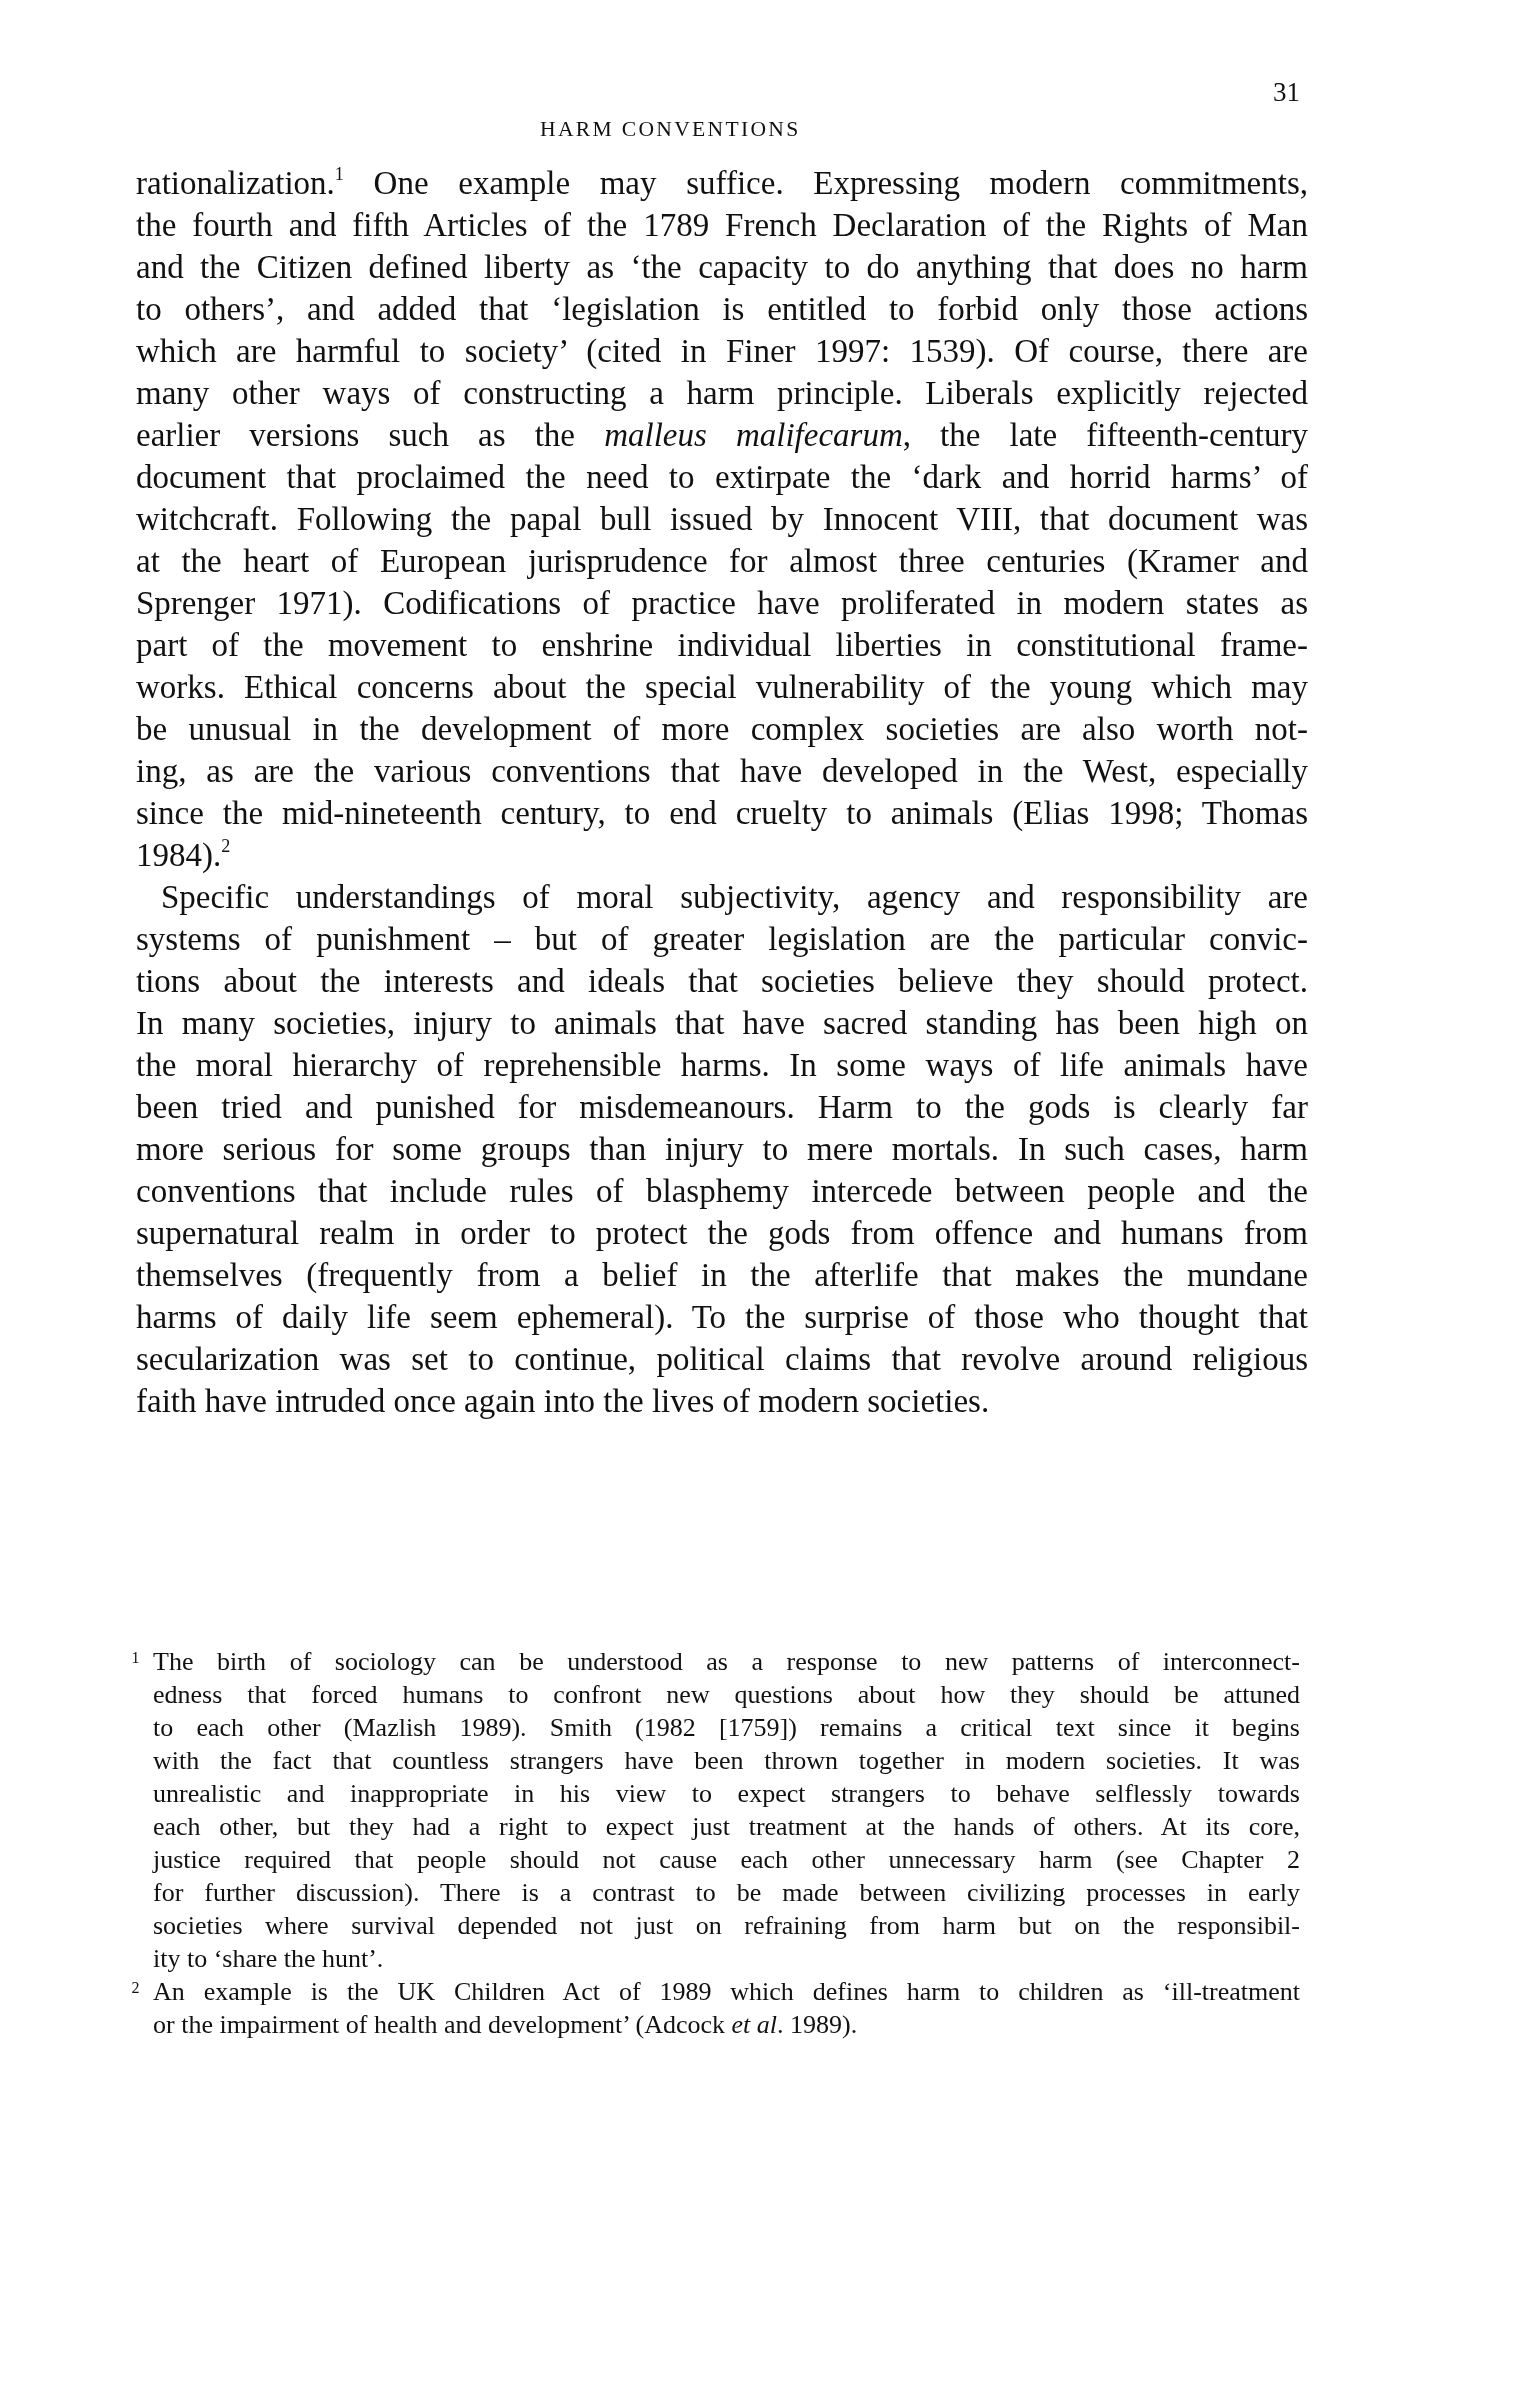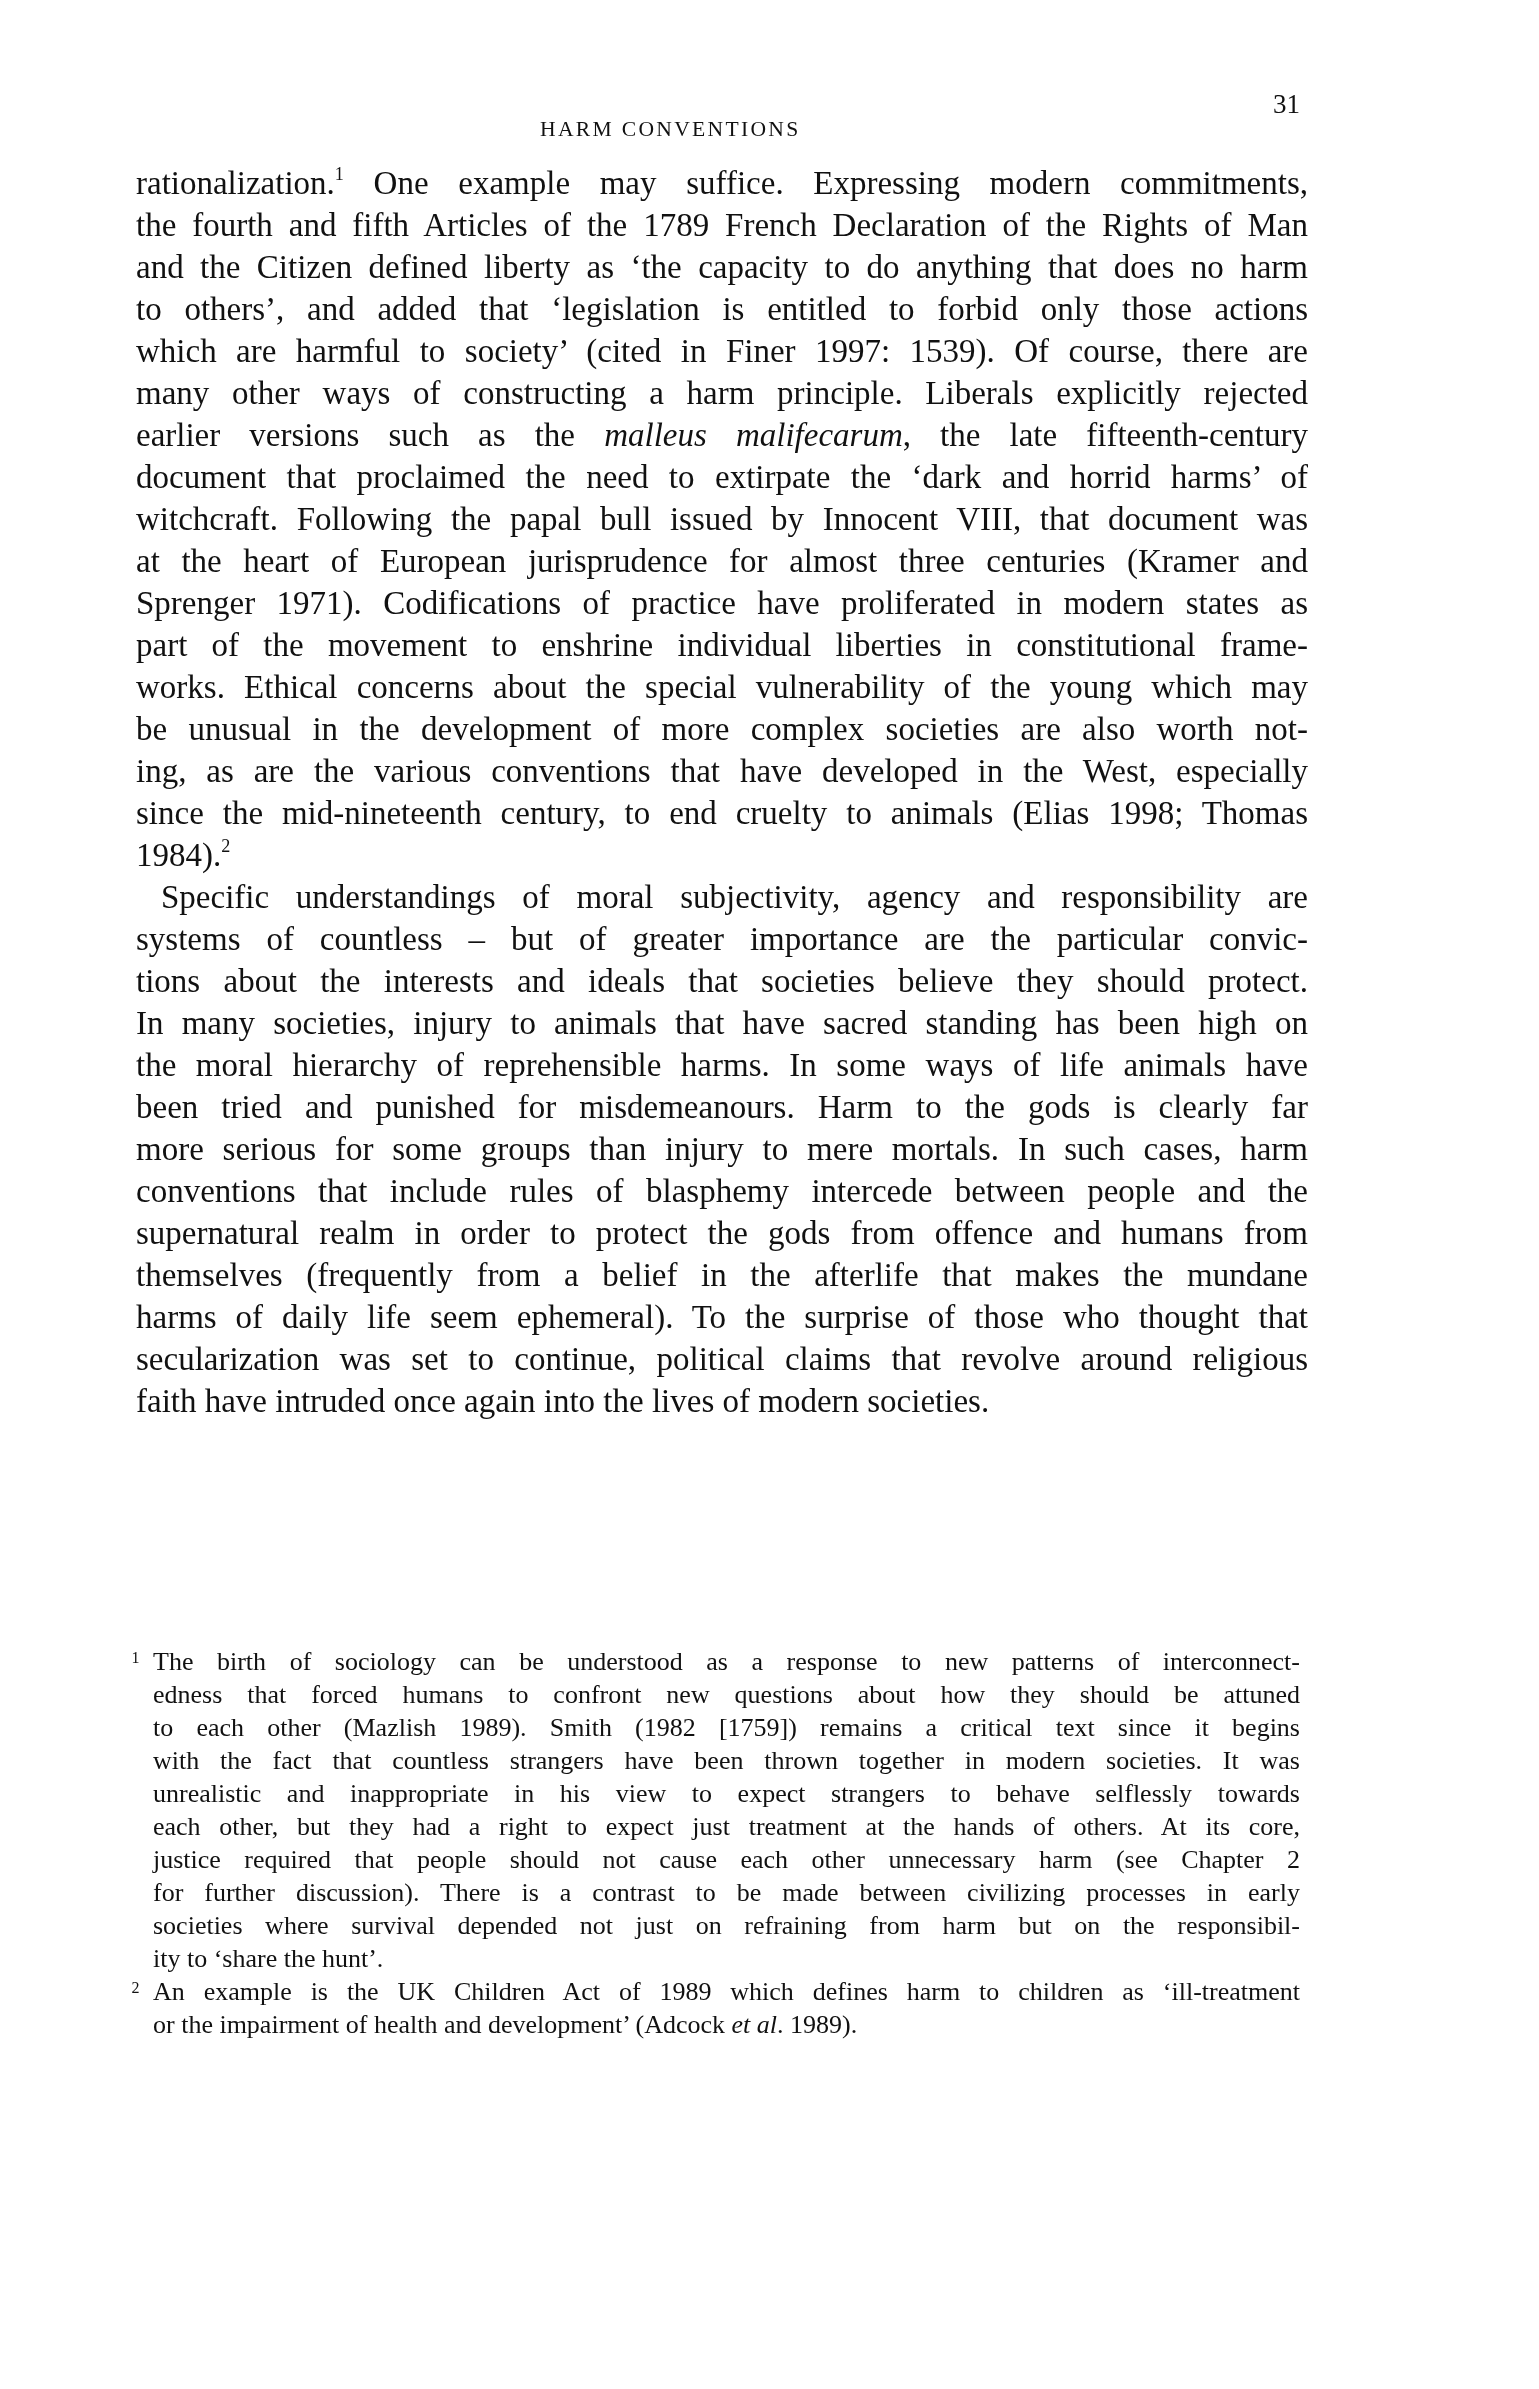--- a/index.html
+++ b/index.html
@@ -1,21 +1,21 @@
 <!DOCTYPE html>
 <html style="font-size:14.4px"><head>
 <meta charset="utf-8">
 <style>
   html, body { margin: 0; padding: 0; background: #ffffff; }
   body { width: 1540px; height: 2389px; position: relative; overflow: hidden; color: #111111;
          font-family: "Liberation Serif", "DejaVu Serif", serif; }
   .running-head { position: absolute; top: 92px; left: 540px; width: 351px; height: 27px;
          font-size: 21.6px; letter-spacing: 2.3px; line-height: 27px; white-space: nowrap;
          font-family: "Liberation Serif", serif; margin-top: 24px; }
-  .folio { position: absolute; top: 90px; left: 1264px; width: 36px; height: 29px; text-align: right;
+  .folio { position: absolute; top: 78px; left: 1264px; width: 36px; height: 29px; text-align: right;
          font-size: 27px; line-height: 29px; font-family: "Liberation Serif", serif; }
   .body-text { position: absolute; left: 136px; top: 162px; width: 1172px; }
   .line { display: block; height: 42px; line-height: 42px; font-size: 33px; white-space: nowrap;
           text-align: justify; text-align-last: justify; overflow: visible; }
   .line.last { text-align-last: left; }
   .line.indent { padding-left: 25px; }
   sup { font-size: 0.55em; line-height: 0; vertical-align: 0.75em; }
   em { font-style: italic; }
   .footnotes { position: absolute; left: 128px; top: 1645px; width: 1172px; }
   .fn-line { display: block; height: 33px; line-height: 33px; font-size: 26px; white-space: nowrap;
@@ -42,21 +42,21 @@
       <span class="line">witchcraft. Following the papal bull issued by Innocent VIII, that document was</span>
       <span class="line">at the heart of European jurisprudence for almost three centuries (Kramer and</span>
       <span class="line">Sprenger 1971). Codifications of practice have proliferated in modern states as</span>
       <span class="line">part of the movement to enshrine individual liberties in constitutional frame-</span>
       <span class="line">works. Ethical concerns about the special vulnerability of the young which may</span>
       <span class="line">be unusual in the development of more complex societies are also worth not-</span>
       <span class="line">ing, as are the various conventions that have developed in the West, especially</span>
       <span class="line">since the mid-nineteenth century, to end cruelty to animals (Elias 1998; Thomas</span>
       <span class="line last">1984).<sup>2</sup></span>
       <span class="line indent">Specific understandings of moral subjectivity, agency and responsibility are</span>
-      <span class="line">systems of countless – but of greater importance are the particular convic-</span>
+      <span class="line">systems of punishment – but of greater legislation are the particular convic-</span>
       <span class="line">tions about the interests and ideals that societies believe they should protect.</span>
       <span class="line">In many societies, injury to animals that have sacred standing has been high on</span>
       <span class="line">the moral hierarchy of reprehensible harms. In some ways of life animals have</span>
       <span class="line">been tried and punished for misdemeanours. Harm to the gods is clearly far</span>
       <span class="line">more serious for some groups than injury to mere mortals. In such cases, harm</span>
       <span class="line">conventions that include rules of blasphemy intercede between people and the</span>
       <span class="line">supernatural realm in order to protect the gods from offence and humans from</span>
       <span class="line">themselves (frequently from a belief in the afterlife that makes the mundane</span>
       <span class="line">harms of daily life seem ephemeral). To the surprise of those who thought that</span>
       <span class="line">secularization was set to continue, political claims that revolve around religious</span>

